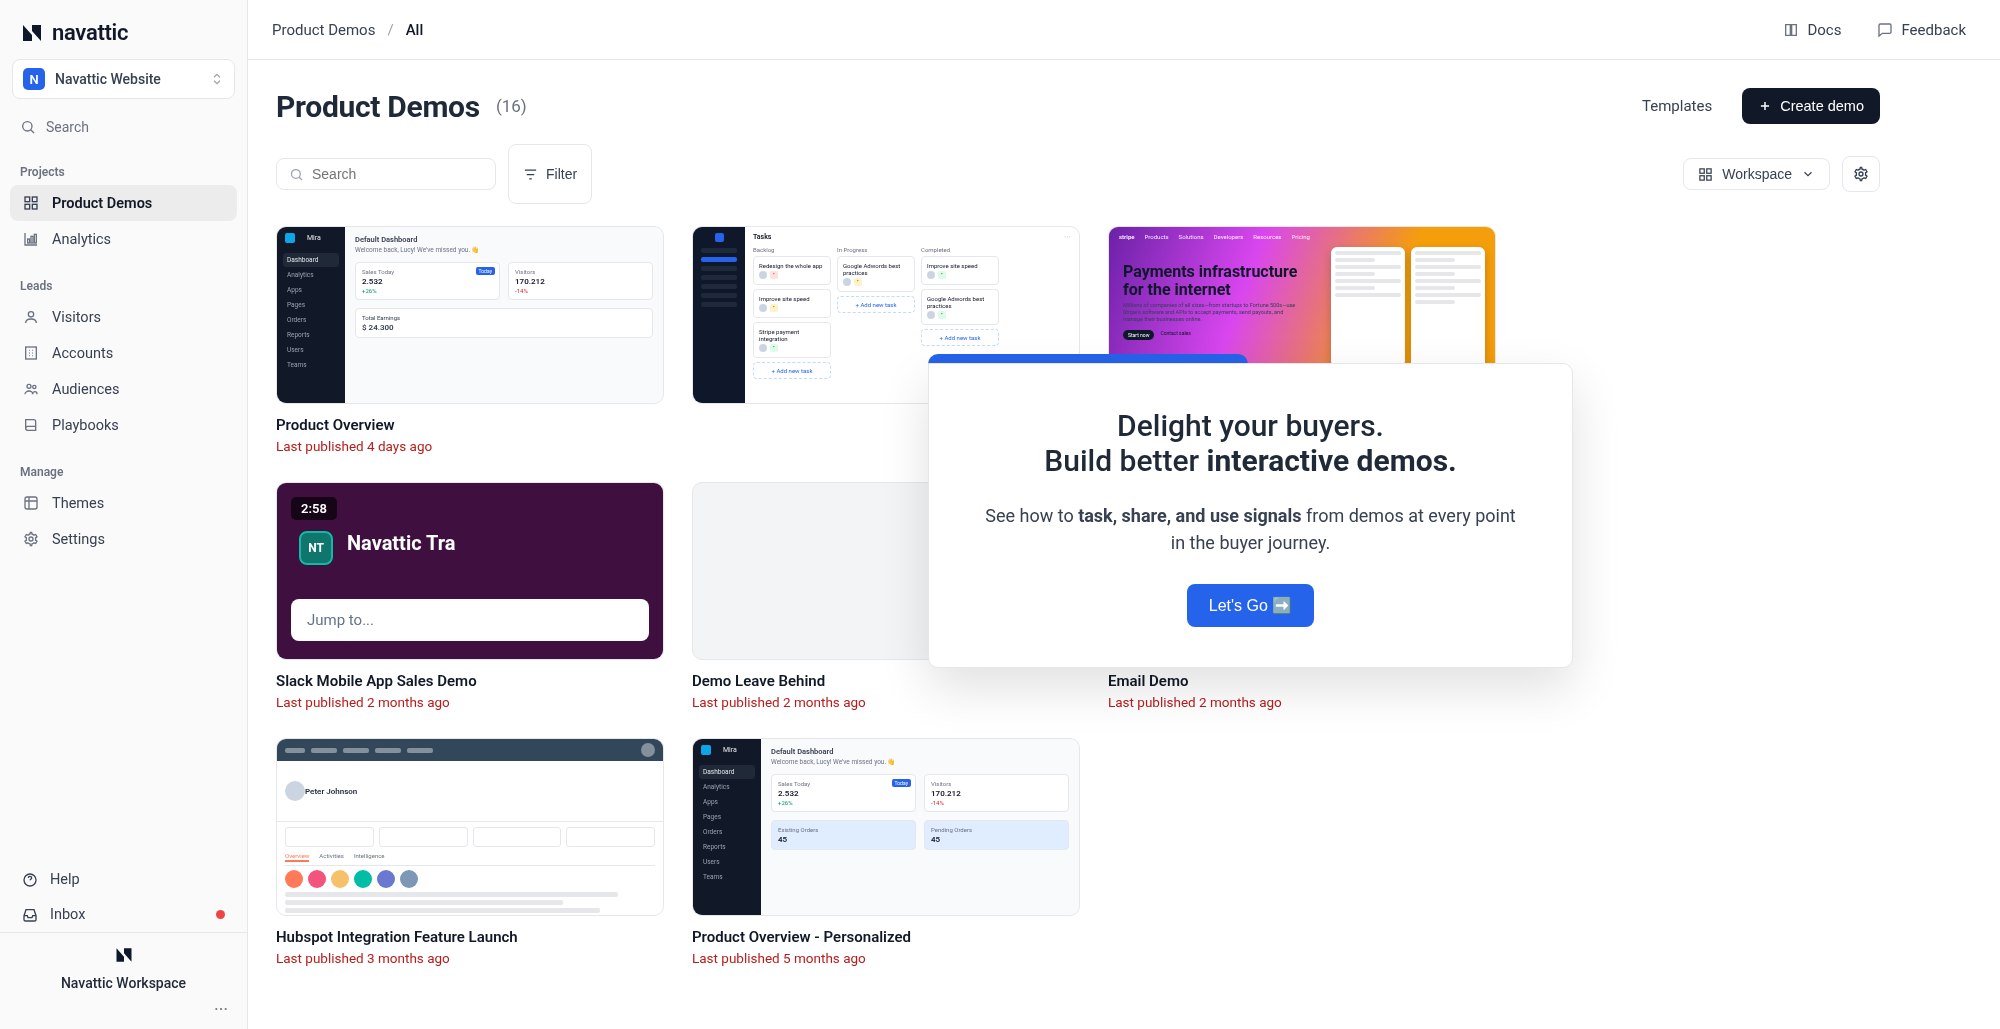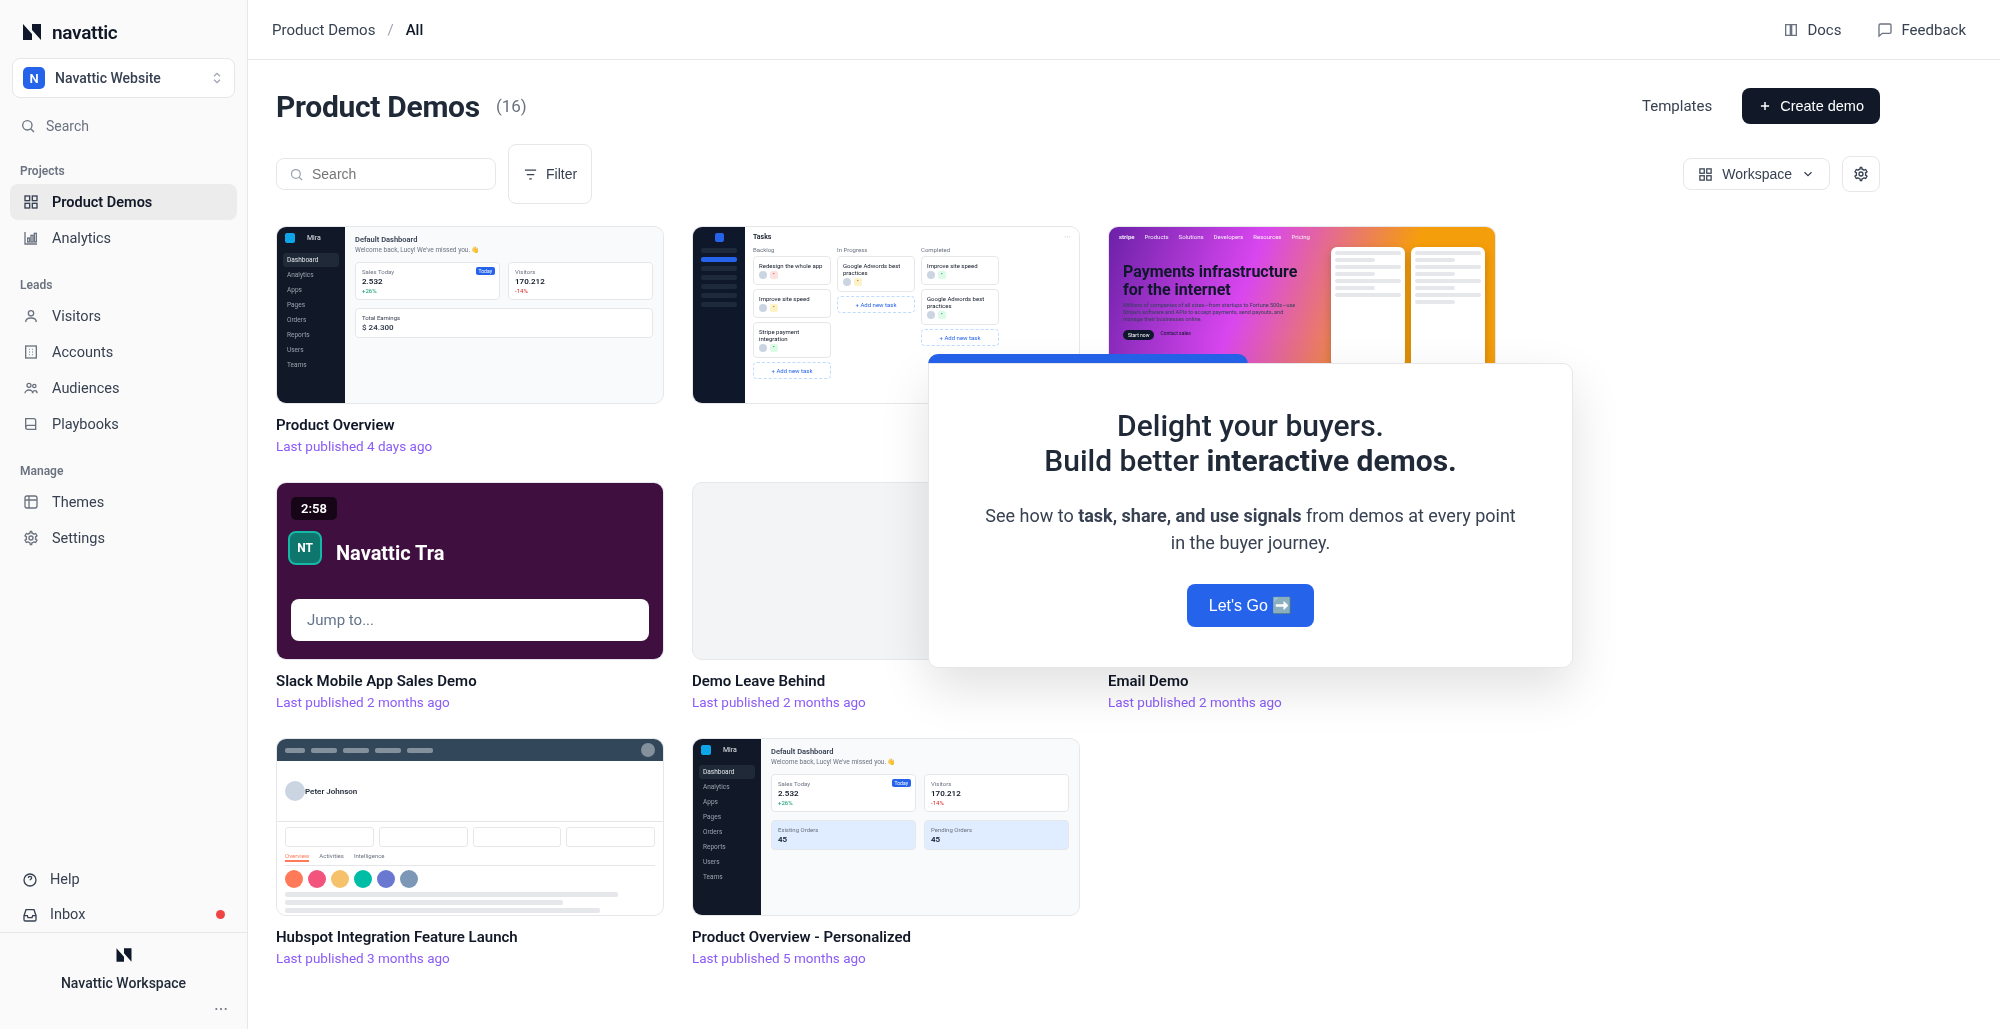--- a/index.html
+++ b/index.html
@@ -3,21 +3,21 @@
 <meta charset="utf-8">
 <style>
   * { box-sizing: border-box; margin: 0; padding: 0; }
   html, body { width: 2000px; height: 1029px; font-family: -apple-system, BlinkMacSystemFont, "Segoe UI", Roboto, Helvetica, Arial, sans-serif; color: #1f2937; background: #fff; overflow: hidden; }
   body { display: flex; }
 
   
   .sidebar { width: 248px; height: 100%; border-right: 1px solid #e5e7eb; display: flex; flex-direction: column; background: #fafafa; }
   .logo-row { display: flex; align-items: center; gap: 8px; padding: 20px 20px 14px; }
   .logo-mark svg { display:block; }
-  .logo-text { font-size: 19px; font-weight: 600; letter-spacing: -0.3px; color:#111827; }
+  .logo-text { font-size: 22px; font-weight: 600; letter-spacing: -0.3px; color:#111827; }
 
   .ws-switcher { margin: 0 12px 14px; border: 1px solid #e5e7eb; border-radius: 8px; padding: 8px 10px; display: flex; align-items: center; gap: 10px; background:#fff; cursor:pointer; }
   .ws-badge { width: 22px; height: 22px; border-radius: 5px; background: #2563eb; color: #fff; font-size: 13px; font-weight: 600; display:flex; align-items:center; justify-content:center; }
   .ws-name { font-size: 14px; font-weight: 500; color:#374151; flex:1; }
   .ws-caret { color:#9ca3af; }
 
   .search-row { margin: 0 12px 20px; display:flex; align-items:center; gap:10px; padding: 6px 8px; color:#6b7280; cursor:pointer; }
   .search-row .label { font-size:14px; }
 
   .section-label { font-size: 12px; font-weight: 600; color:#6b7280; padding: 4px 20px 6px; }
@@ -65,21 +65,21 @@
   .filter-btn { display:flex; align-items:center; gap:8px; border:1px solid #e5e7eb; border-radius:8px; padding:21px 14px; font-size:14px; background:#fff; cursor:pointer; color:#374151; }
   .controls-spacer { flex:1; }
   .ws-pill { display:flex; align-items:center; gap:9px; border:1px solid #e5e7eb; border-radius:8px; padding:7px 14px; font-size:14px; background:#fff; cursor:pointer; color:#374151; }
   .gear-btn { border:1px solid #e5e7eb; border-radius:8px; width:38px; height:36px; display:flex; align-items:center; justify-content:center; background:#fff; cursor:pointer; color:#374151; }
 
   
   .grid { display:grid; grid-template-columns: repeat(3, 388px); gap: 28px 28px; }
   .card { width:388px; }
   .card-thumb { width:388px; height:178px; border:1px solid #e5e7eb; border-radius:10px; background:#f3f4f6; overflow:hidden; cursor:pointer; position:relative; }
   .card-title { margin-top:12px; font-size:15px; font-weight:600; color:#111827; }
-  .card-meta { margin-top:4px; font-size:13.5px; color:#8b5cf6; }
+  .card-meta { margin-top:4px; font-size:13.5px; color:#b91c1c; }
 
   
   .th-dark-nav { position:absolute; left:0; top:0; bottom:0; width:68px; background:#111827; }
   .th-dark-nav .brand { display:flex; gap:12px; align-items:center; padding:6px 8px; }
   .th-dark-nav .brand .sq { width:10px;height:10px;border-radius:2px;background:#0ea5e9;}
   .th-dark-nav .brand .txt { font-size:7px;color:#e5e7eb;}
   .th-dark-nav ul { list-style:none; padding:4px 6px; }
   .th-dark-nav li { font-size:6.5px; color:#9ca3af; padding:3px 4px; border-radius:3px; margin-bottom:1px;}
   .th-dark-nav li.on { background:#1f2937; color:#e5e7eb; }
   .th-body { position:absolute; left:68px; right:0; top:0; bottom:0; background:#f8fafc; padding:8px 10px; font-size:7px; color:#374151;}
@@ -123,21 +123,21 @@
   .th-stripe .hero .cta .p { background:#0f172a; color:#fff; font-size:5px; padding:2px 5px; border-radius:8px;}
   .th-stripe .hero .cta .s { font-size:5px; color:#0f172a;}
   .th-stripe .panels { position:absolute; right:10px; top:20px; display:flex; gap:6px;}
   .th-stripe .panel { width:74px; background:#fff; border-radius:6px; box-shadow:0 4px 10px rgba(0,0,0,0.2); padding:4px;}
   .th-stripe .panel .bar { height:4px; background:#e5e7eb; border-radius:2px; margin-bottom:3px;}
   .th-stripe .panel .bar.s { width:60%;}
 
   
   .th-slack { position:absolute; inset:0; background:#3f0f3f;}
   .th-slack .badge { position:absolute; top:14px; left:14px; background:rgba(0,0,0,0.65); color:#fff; font-size:13px; font-weight:600; padding:4px 10px; border-radius:5px;}
-  .th-slack .mid { position:absolute; top:48px; left:11px; right:14px; display:flex; align-items:flex-end; gap:14px;}
+  .th-slack .mid { position:absolute; top:48px; left:22px; right:14px; display:flex; align-items:flex-start; gap:14px;}
   .th-slack .avatar { width:34px; height:34px; border-radius:8px; background:#0f766e; color:#fff; font-size:12px; font-weight:700; display:flex; align-items:center; justify-content:center; border:2px solid #14b8a6;}
   .th-slack .title { font-size:20px; font-weight:700; color:#fff;}
   .th-slack .jump { position:absolute; left:14px; right:14px; bottom:18px; background:#fff; border-radius:8px; padding:12px 16px; color:#64748b; font-size:15px;}
 
   
   .th-an-nav { position:absolute; left:0; top:0; bottom:0; width:54px; background:#2563eb;}
   .th-an-nav .mk { width:14px;height:14px;background:#fff;border-radius:3px;margin:6px auto;}
   .th-an-nav .it { width:70%;height:5px;background:rgba(255,255,255,0.25);margin:4px auto;border-radius:2px;}
   .th-an-nav .it.on { background:rgba(255,255,255,0.55);}
   .th-an-body { position:absolute; left:54px; right:0; top:0; bottom:0; background:#f8fafc; padding:6px 8px;}

